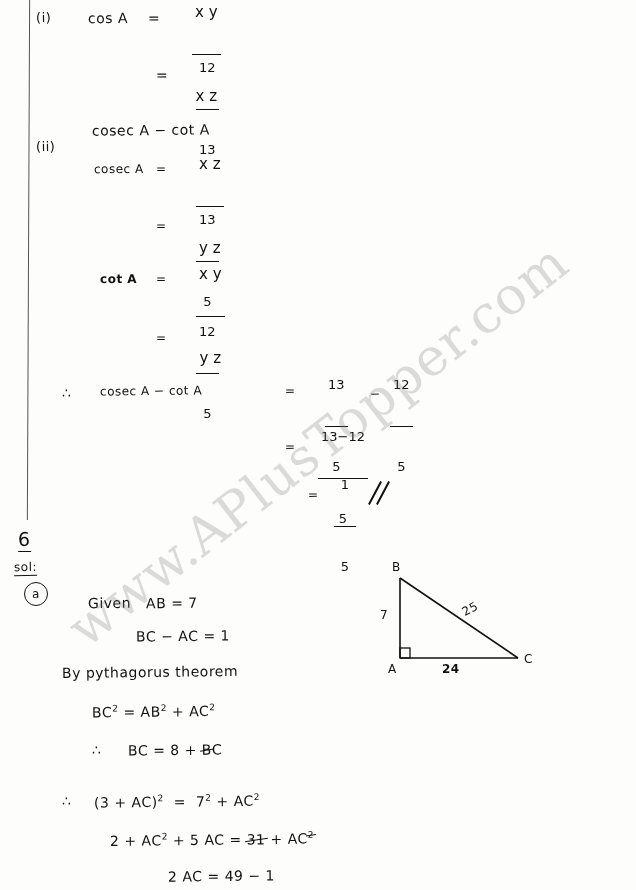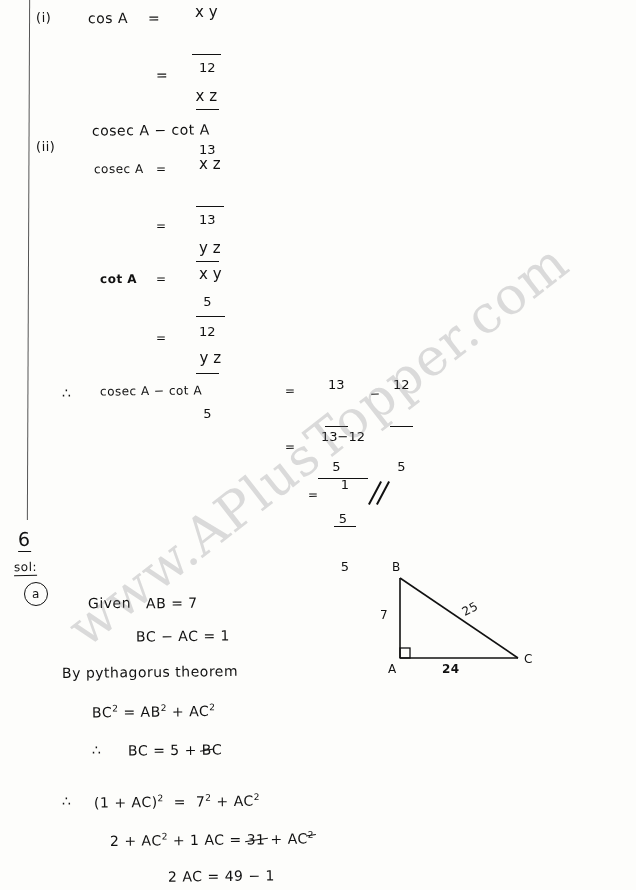--- a/index.html
+++ b/index.html
@@ -259,35 +259,35 @@
   <div class="hand s1 sz-md" style="left:62px; top:664px;">By pythagorus theorem</div>
 
   <div class="hand s1 sz-md" style="left:92px; top:703px;">
     <span>BC</span><span class="sup">2</span>
     <span>= AB</span><span class="sup">2</span>
     <span>+ AC</span><span class="sup">2</span>
   </div>
 
   <div class="hand s1 sz-md" style="left:92px; top:742px;">∴</div>
   <div class="hand s1 sz-md" style="left:128px; top:742px;">
-    <span>BC = 5 +</span>
+    <span>BC = 8 +</span>
     <span class="strike">B</span><span>C</span>
   </div>
 
   <div class="hand s1 sz-md" style="left:62px; top:793px;">∴</div>
   <div class="hand s1 sz-md" style="left:94px; top:793px;">
-    <span>(1 + AC)</span><span class="sup">2</span>
+    <span>(3 + AC)</span><span class="sup">2</span>
     &nbsp;<span>=</span>&nbsp;
     <span>7</span><span class="sup">2</span>
     <span>+ AC</span><span class="sup">2</span>
   </div>
 
   <div class="hand s1 sz-md" style="left:110px; top:831px;">
     <span>2 + AC</span><span class="sup">2</span>
-    <span>+ 1 AC  =</span>
+    <span>+ 5 AC  =</span>
     <span class="strike">31</span>
     <span>+ AC</span><span class="sup strike">2</span>
   </div>
 
   <div class="hand s1 sz-md" style="left:168px; top:868px;">2 AC  =  49 − 1</div>
 
   <div class="fig">
     <svg width="170" height="120" viewBox="0 0 170 120">
 
       <line x1="22" y1="18" x2="22" y2="98" stroke="#111" stroke-width="1.6"></line>

